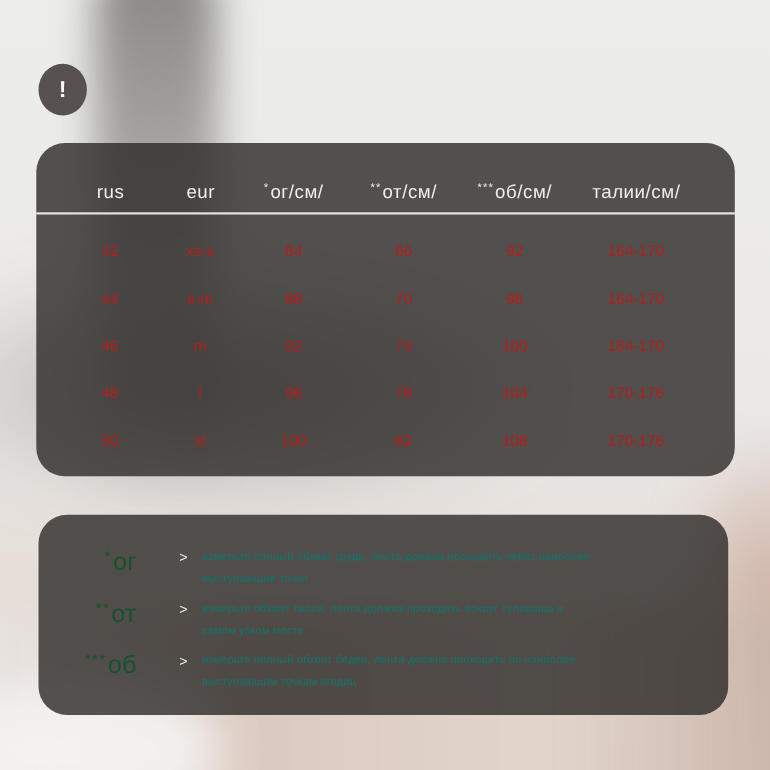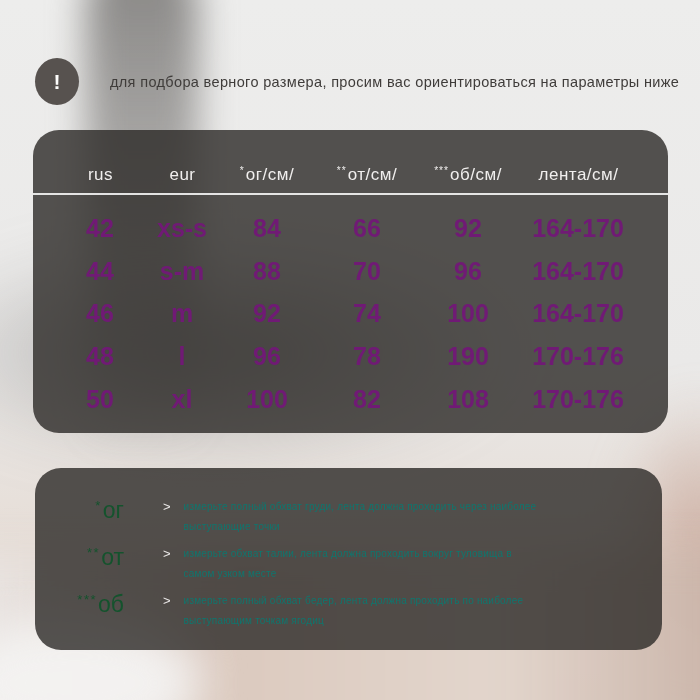--- a/index.html
+++ b/index.html
@@ -56,21 +56,21 @@
   .size-table{left:33px;top:130px;width:635px;height:303px;}
   .legend{left:35px;top:468px;width:627px;height:182px;padding-top:29px;}
 
   .grid-row{display:grid;grid-template-columns:134px 30px 140px 60px 142px 78px;}
   .thead{height:63px;align-items:center;padding-top:26px;box-sizing:border-box;}
   .th{justify-self:center;white-space:nowrap;font-size:17px;letter-spacing:.5px;color:#f1efee;}
   .sup{font-size:.6em;position:relative;top:-.5em;margin-right:1px;letter-spacing:1px;}
   .divider{height:2px;background:rgba(255,255,255,.85);width:100%;}
   .tbody{padding-top:12px;}
   .tr{height:42.8px;align-items:center;}
-  .td{justify-self:center;white-space:nowrap;font-size:25px;color:#701a75;font-weight:bold;}
+  .td{justify-self:center;white-space:nowrap;font-size:14px;color:#b91c1c;}
 
   
   .legend-row{
     display:grid;grid-template-columns:89px 1fr;column-gap:39px;
     margin-bottom:7px;align-items:start;
   }
   .legend-term{
     justify-self:end;font-size:23px;color:#14532d;line-height:26px;white-space:nowrap;
   }
   .lsup{font-size:13px;position:relative;top:-8px;letter-spacing:1.5px;margin-right:1px;}
@@ -88,31 +88,30 @@
 <div class="bg-blob bg-pink-right"></div>
 <div class="bg-blob bg-bottom"></div>
 <div class="bg-blob bg-bottomleft-white"></div>
 
 <div class="content">
 
   <header class="notice">
     <div class="notice-icon">
       <span>!</span>
     </div>
-    <p class="notice-text">для подбора верного размера, просим вас ориентироваться на параметры ниже</p>
   </header>
 
   <section class="panel size-table">
     <div class="grid-row thead">
         <div class="th"><span class="sup"></span><span>rus</span></div>
         <div class="th"><span class="sup"></span><span>eur</span></div>
         <div class="th"><span class="sup">*</span><span>ог/см/</span></div>
         <div class="th"><span class="sup">**</span><span>от/см/</span></div>
         <div class="th"><span class="sup">***</span><span>об/см/</span></div>
-        <div class="th"><span class="sup"></span><span>лента/см/</span></div>
+        <div class="th"><span class="sup"></span><span>талии/см/</span></div>
       </div>
     <div class="divider"></div>
     <div class="tbody">
         <div class="grid-row tr">
           <div class="td">42</div>
           <div class="td">xs-s</div>
           <div class="td">84</div>
           <div class="td">66</div>
           <div class="td">92</div>
           <div class="td">164-170</div>
@@ -131,21 +130,21 @@
           <div class="td">92</div>
           <div class="td">74</div>
           <div class="td">100</div>
           <div class="td">164-170</div>
         </div>
         <div class="grid-row tr">
           <div class="td">48</div>
           <div class="td">l</div>
           <div class="td">96</div>
           <div class="td">78</div>
-          <div class="td">190</div>
+          <div class="td">104</div>
           <div class="td">170-176</div>
         </div>
         <div class="grid-row tr">
           <div class="td">50</div>
           <div class="td">xl</div>
           <div class="td">100</div>
           <div class="td">82</div>
           <div class="td">108</div>
           <div class="td">170-176</div>
         </div>

